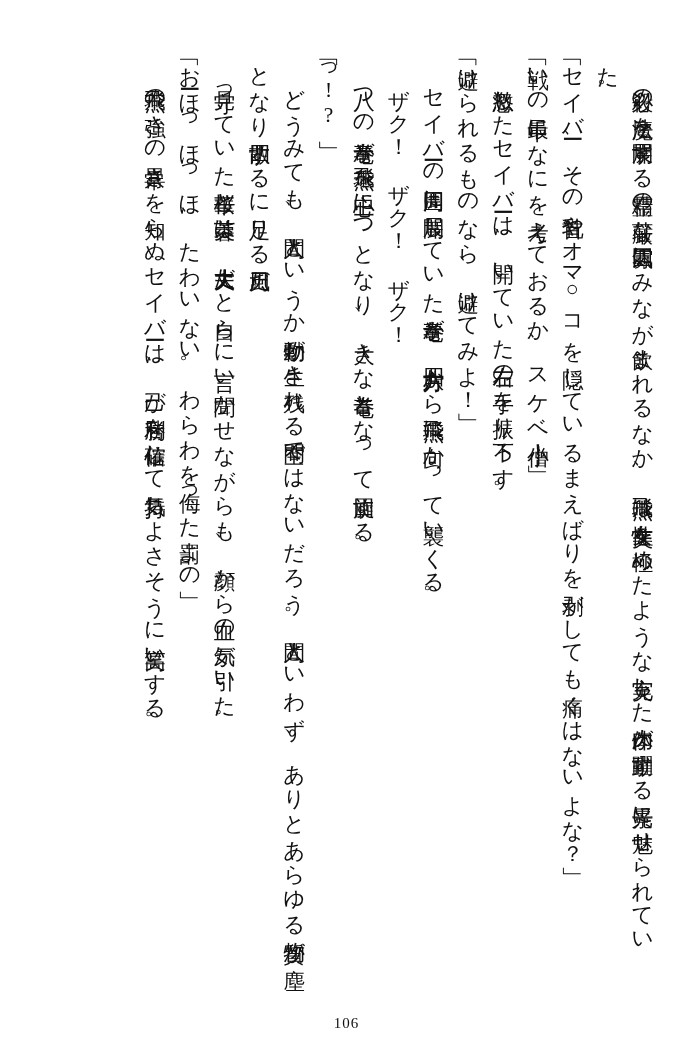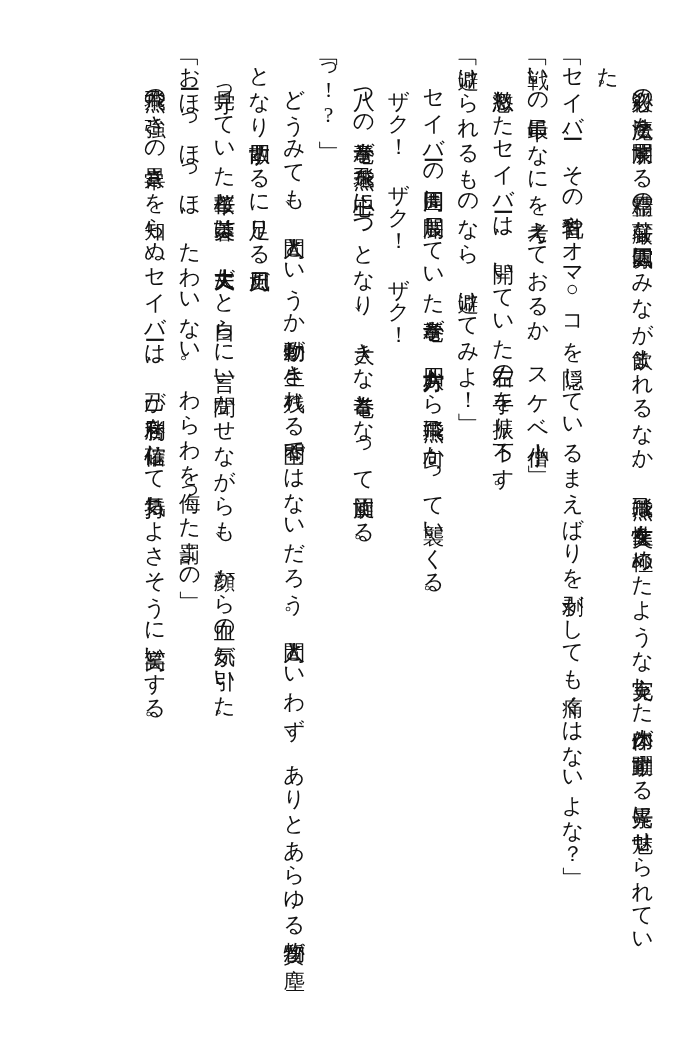--- a/index.html
+++ b/index.html
@@ -79,14 +79,15 @@
     <p class="ind">セイバーの周囲に展開していた竜巻が、四方八方から飛燕に向かって襲いくる。</p>
     <p class="ind">ザク！　ザク！　ザク！</p>
     <p class="ind">八つの竜巻が飛燕を中心に一つとなり、大きな竜巻となって旋回する。</p>
     <p>「っ!?」</p>
     <p class="ind">どうみても、人間というか動物が生き残れる空間ではないだろう。人間といわず、ありとあらゆる物質が塵となり四散するに足りる風刃だ。</p>
     <p class="ind">見守っていた桜華と芙蓉は、大丈夫だと自らに言い聞かせながらも、顔から血の気が引いた。</p>
     <p>「おーほっほっほ、たわいない。わらわを侮った罰よの」</p>
     <p class="ind">飛燕の強さの異常さを知らぬセイバーは、己が勝利を確信して気持ちよさそうに高笑いする。</p>
   </div>
 
+  <div id="page-number">106</div>
 
 </div>
 
 </body></html>

